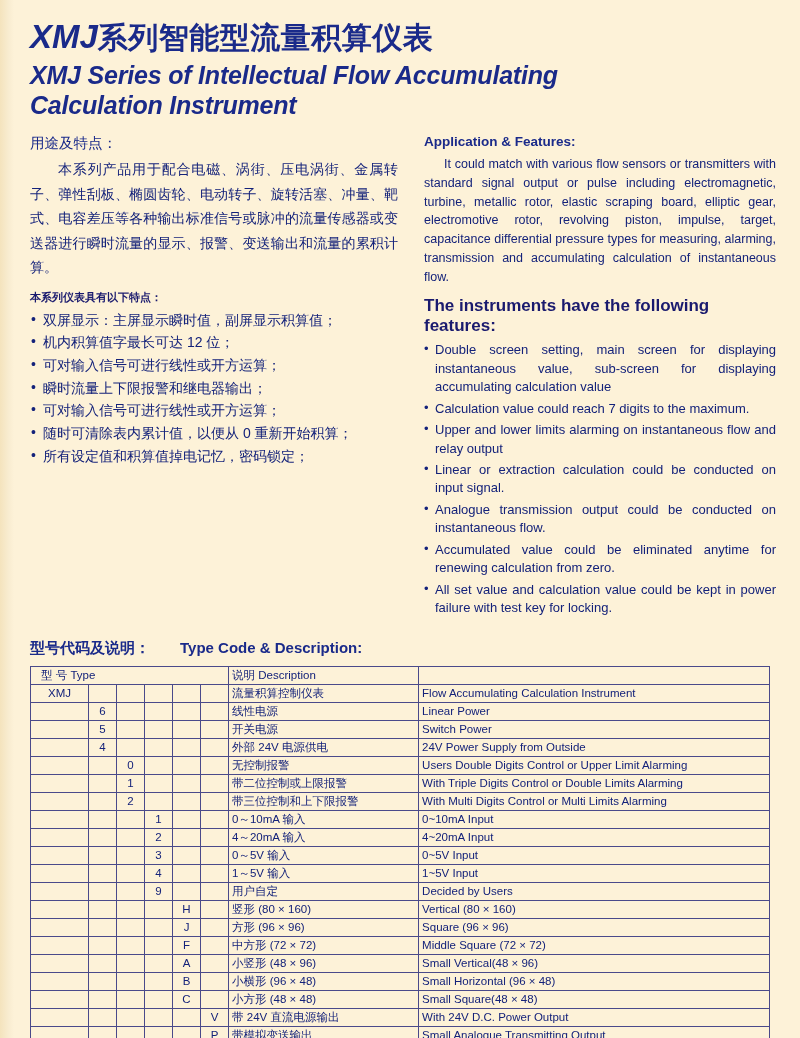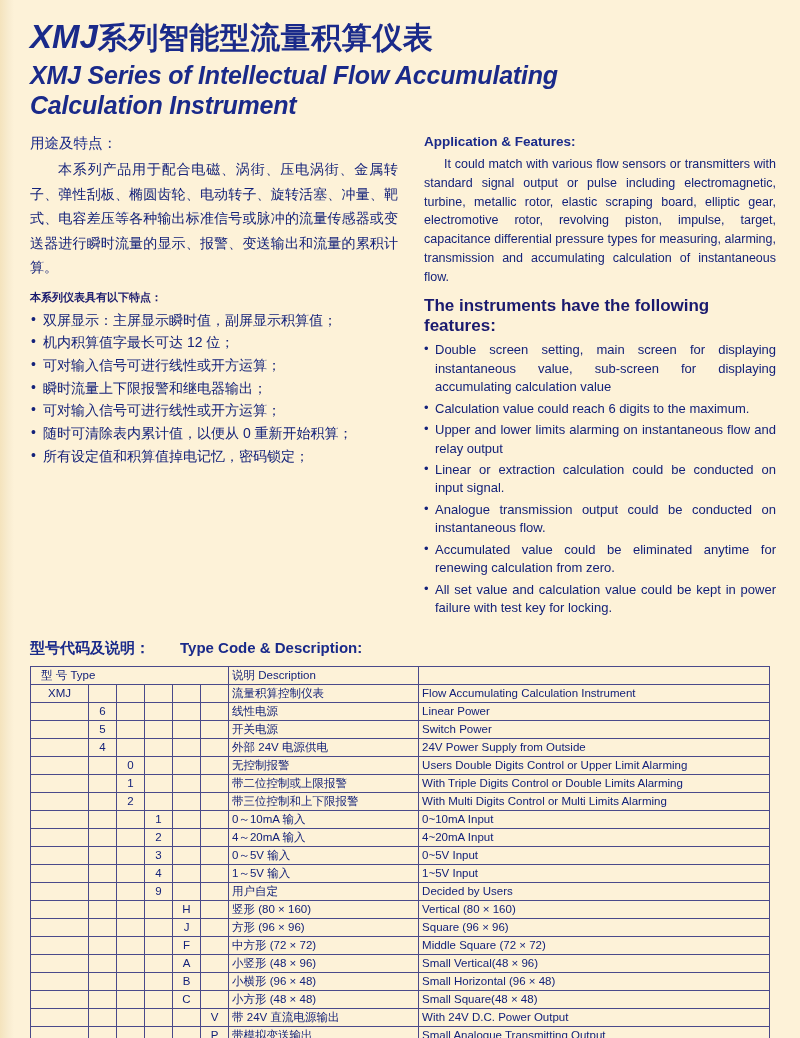--- a/index.html
+++ b/index.html
@@ -209,21 +209,21 @@
         <li>所有设定值和积算值掉电记忆，密码锁定；</li>
       </ul>
     </div>
 
     <div class="col-right">
       <div class="sec-head-en">Application &amp; Features:</div>
       <p class="body-en indent">It could match with various flow sensors or transmitters with standard signal output or pulse including electromagnetic, turbine, metallic rotor, elastic scraping board, elliptic gear, electromotive rotor, revolving piston, impulse, target, capacitance differential pressure types for measuring, alarming, transmission and accumulating calculation of instantaneous flow.</p>
       <div class="sub-head-en">The instruments have the following features:</div>
       <ul class="bullets-en">
         <li>Double screen setting, main screen for displaying instantaneous value, sub-screen for displaying accumulating calculation value</li>
-        <li>Calculation value could reach 6 digits to the maximum.</li>
+        <li>Calculation value could reach 7 digits to the maximum.</li>
         <li>Upper and lower limits alarming on instantaneous flow and relay output</li>
         <li>Linear or extraction calculation could be conducted on input signal.</li>
         <li>Analogue transmission output could be conducted on instantaneous flow.</li>
         <li>Accumulated value could be eliminated anytime for renewing calculation from zero.</li>
         <li>All set value and calculation value could be kept in power failure with test key for locking.</li>
       </ul>
     </div>
 
   </div>
 

